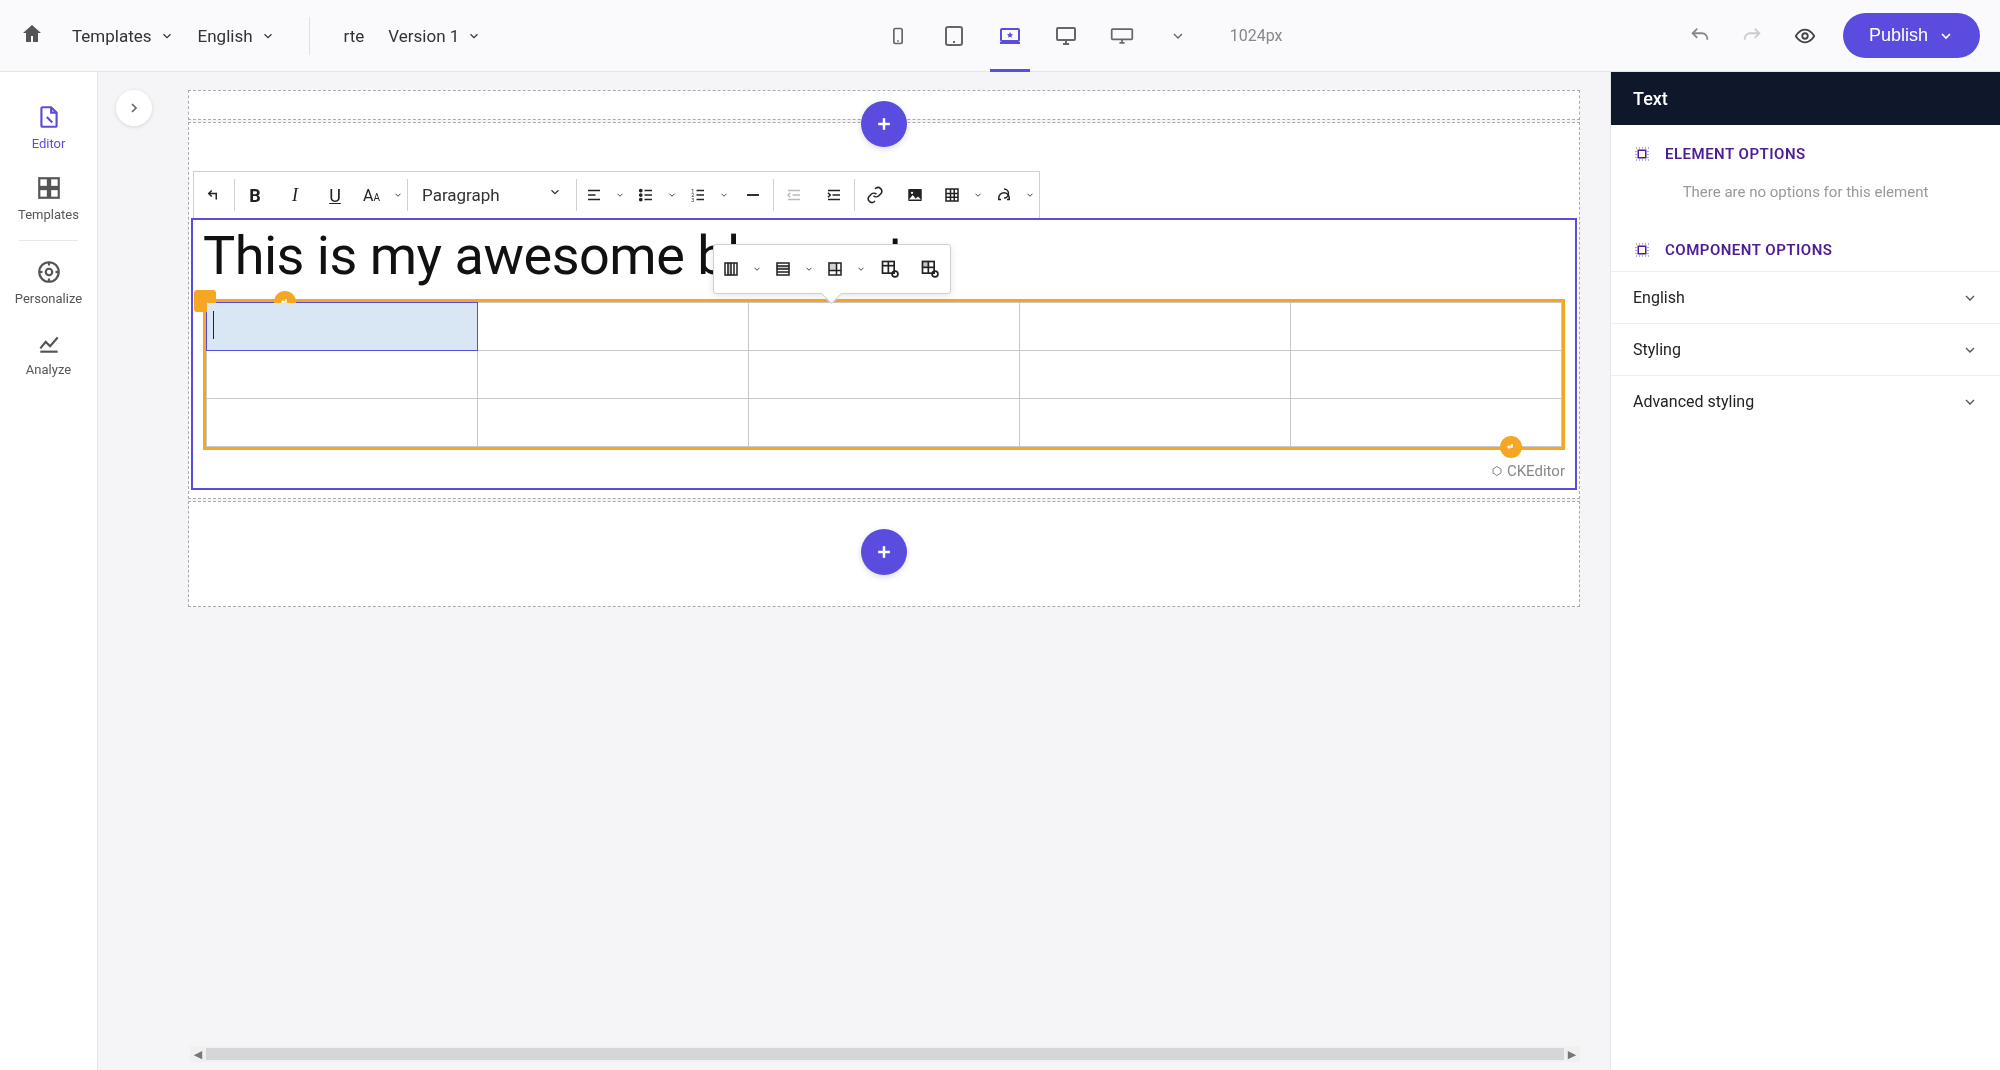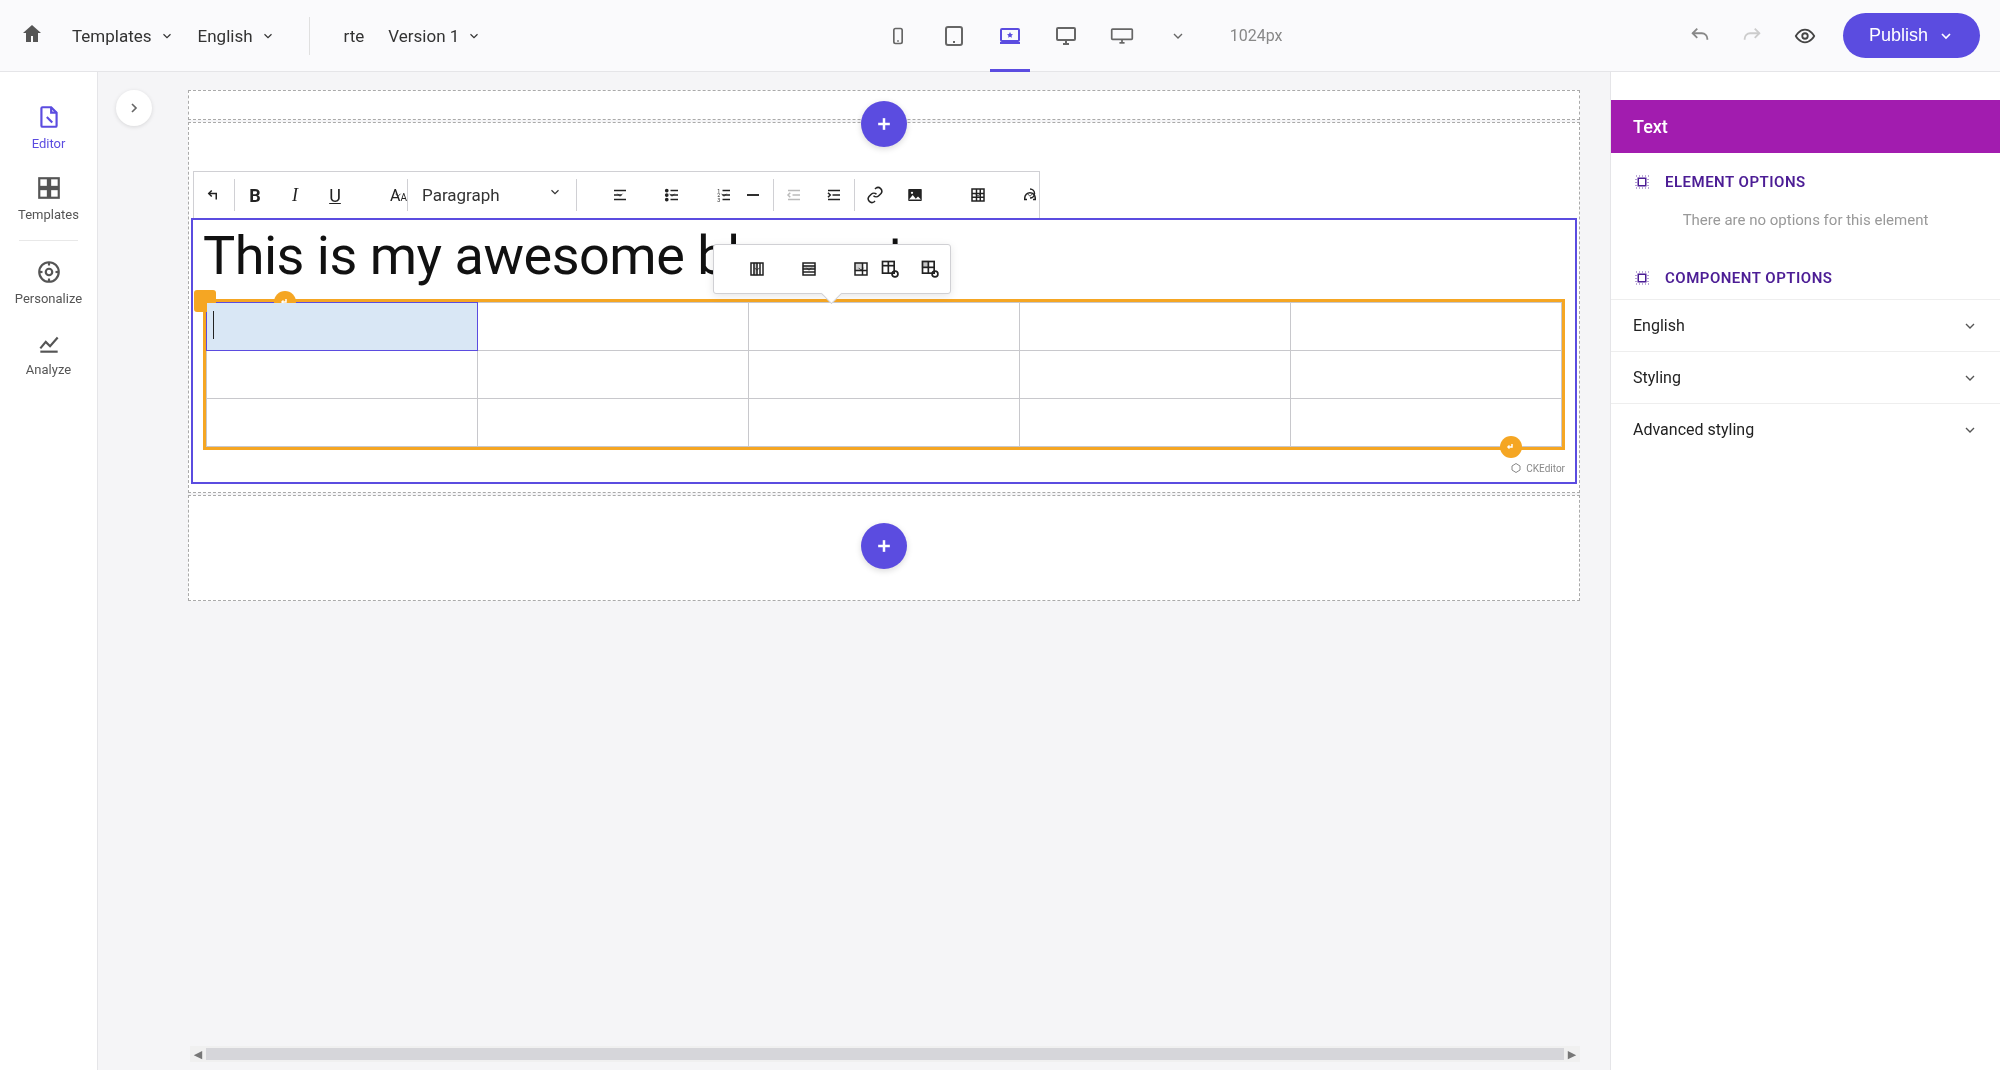--- a/index.html
+++ b/index.html
@@ -39,21 +39,21 @@
 .dashed-box.mid { padding: 0; position: relative; }
 .dashed-box.bot { height: 30px; margin-top: 2px; }
 
 .add-circle { position: absolute; left: 50%; transform: translateX(-50%); width: 46px; height: 46px; border-radius: 50%; background: #5b4ce0; color: #fff; display: flex; align-items: center; justify-content: center; font-size: 26px; cursor: pointer; box-shadow: 0 2px 6px rgba(0,0,0,.15); z-index: 6; }
 
 .text-block { border: 2px solid #5b4ce0; background: #fff; padding: 0 0 8px 0; position: relative; }
 
 
 .ck-toolbar { display: flex; align-items: center; border: 1px solid #d0d0d4; background: #fff; height: 48px; width: fit-content; margin-left: 2px; margin-top: 2px; }
 .ck-btn { width: 40px; height: 40px; display: flex; align-items: center; justify-content: center; cursor: pointer; color: #222; position: relative; }
-.ck-btn.wchev { width: 52px; justify-content: flex-end; padding-left: 8px; }
+.ck-btn.wchev { width: 52px; justify-content: flex-start; padding-left: 8px; }
 .ck-btn .minchev { position:absolute; right:4px; width:10px; height:10px; }
 .ck-sep { width: 1px; height: 32px; background: #d0d0d4; }
 .ck-para { display: flex; align-items: flex-start; padding: 0 14px; gap: 48px; font-size: 17px; color: #333; cursor: pointer; }
 svg { display: block; }
 
 .content-area { padding: 6px 10px 10px 10px; }
 .heading { font-size: 54px; font-weight: 400; color: #111; line-height: 1.1; letter-spacing: -0.5px; }
 
 
 .tbl-wrap { border: 3px solid #f5a623; position: relative; margin-top: 14px; }
@@ -62,30 +62,30 @@
 .tbl-handle-b { position:absolute; right:40px; bottom:-11px; width:22px; height:22px; background:#f5a623; border-radius:50%; display:flex; align-items:center; justify-content:center; }
 .tbl { width: 100%; border-collapse: collapse; border: 1px solid #5b4ce0; }
 .tbl td { border: 1px solid #c8c8cc; height: 48px; }
 .tbl td.selected { background: #d9e7f5; border: 1px solid #5b4ce0; position: relative; }
 .caret { position:absolute; left:6px; top:8px; width:1px; height:28px; background:#222; }
 
 
 .balloon { position: absolute; background: #fff; border: 1px solid #d0d0d4; border-radius: 3px; box-shadow: 0 2px 8px rgba(0,0,0,.1); display: flex; align-items: center; height: 50px; z-index: 20; }
 .balloon::after { content:""; position:absolute; bottom:-8px; left:50%; margin-left:-8px; width:14px; height:14px; background:#fff; border-right:1px solid #d0d0d4; border-bottom:1px solid #d0d0d4; transform: rotate(45deg); }
 
-.ckeditor-badge { text-align: right; padding: 2px 10px 0 0; font-size: 10px; color: #888; display:flex; justify-content:flex-end; align-items:center; gap:4px; }
+.ckeditor-badge { text-align: right; padding: 2px 10px 0 0; font-size: 15px; color: #888; display:flex; justify-content:flex-end; align-items:center; gap:4px; }
 
 .hscroll { position: absolute; left: 92px; right: 30px; bottom: 8px; height: 16px; background: #f0f0f0; display: flex; align-items: center; }
 .hscroll-arrow { width: 16px; height: 16px; display:flex; align-items:center; justify-content:center; color:#777; font-size:11px; }
 .hscroll-track { flex:1; height: 12px; background:#ededf0; position:relative; }
 .hscroll-thumb { position:absolute; left:0; width:100%; height:100%; background:#d6d6da; }
 
 
 .rightpanel { position: absolute; right: 0; top: 72px; bottom: 0; width: 390px; background: #fff; border-left: 1px solid #e5e5e8; display:flex; flex-direction:column; }
-.rp-header { background: #a21caf; color: #fff; padding: 16px 22px; font-size: 18px; font-weight: 500; margin-top: 28px; }
+.rp-header { background: #0f172a; color: #fff; padding: 16px 22px; font-size: 18px; font-weight: 500; }
 .rp-section-title { display:flex; align-items:flex-end; gap:14px; padding: 20px 22px 12px; color:#4c1d95; font-size:15px; font-weight:600; letter-spacing:.5px; }
 .rp-section-title .sq { width:18px; height:18px; }
 .rp-empty { color: #999; font-size: 15px; text-align: center; padding: 8px 0 20px; }
 .rp-row { display:flex; align-items:center; justify-content:space-between; padding: 16px 22px; border-top:1px solid #eee; cursor:pointer; font-size:16px; color:#222; }
 .chev-sm { width: 16px; height: 16px; color: #555; }
 </style>
 </head>
 <body>
 
 <div class="topbar">

